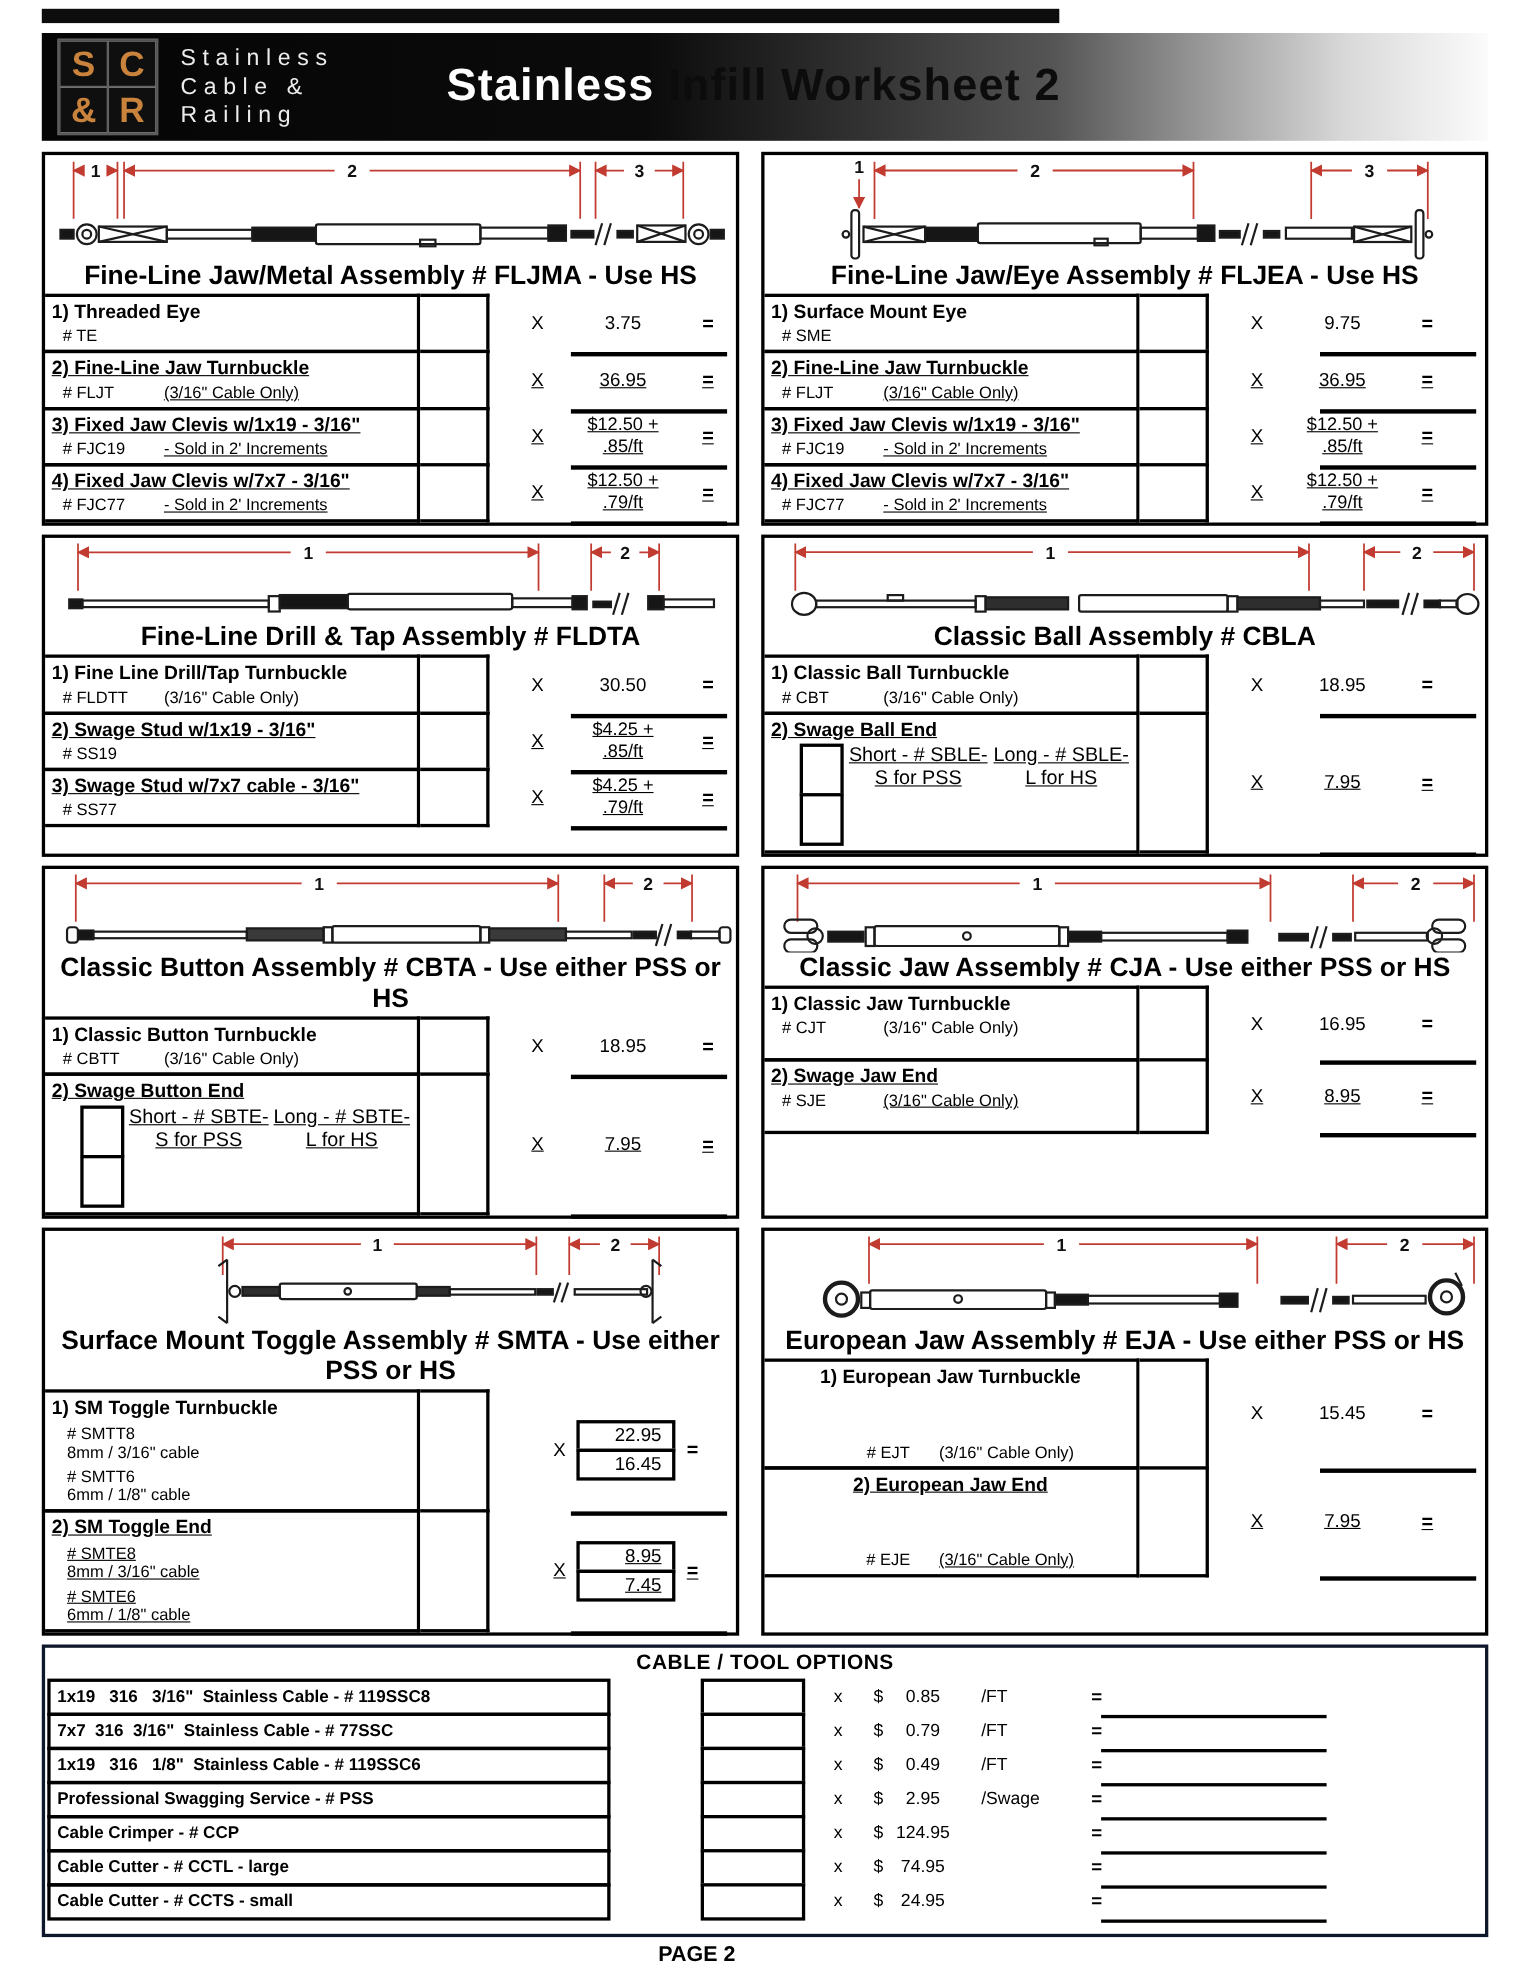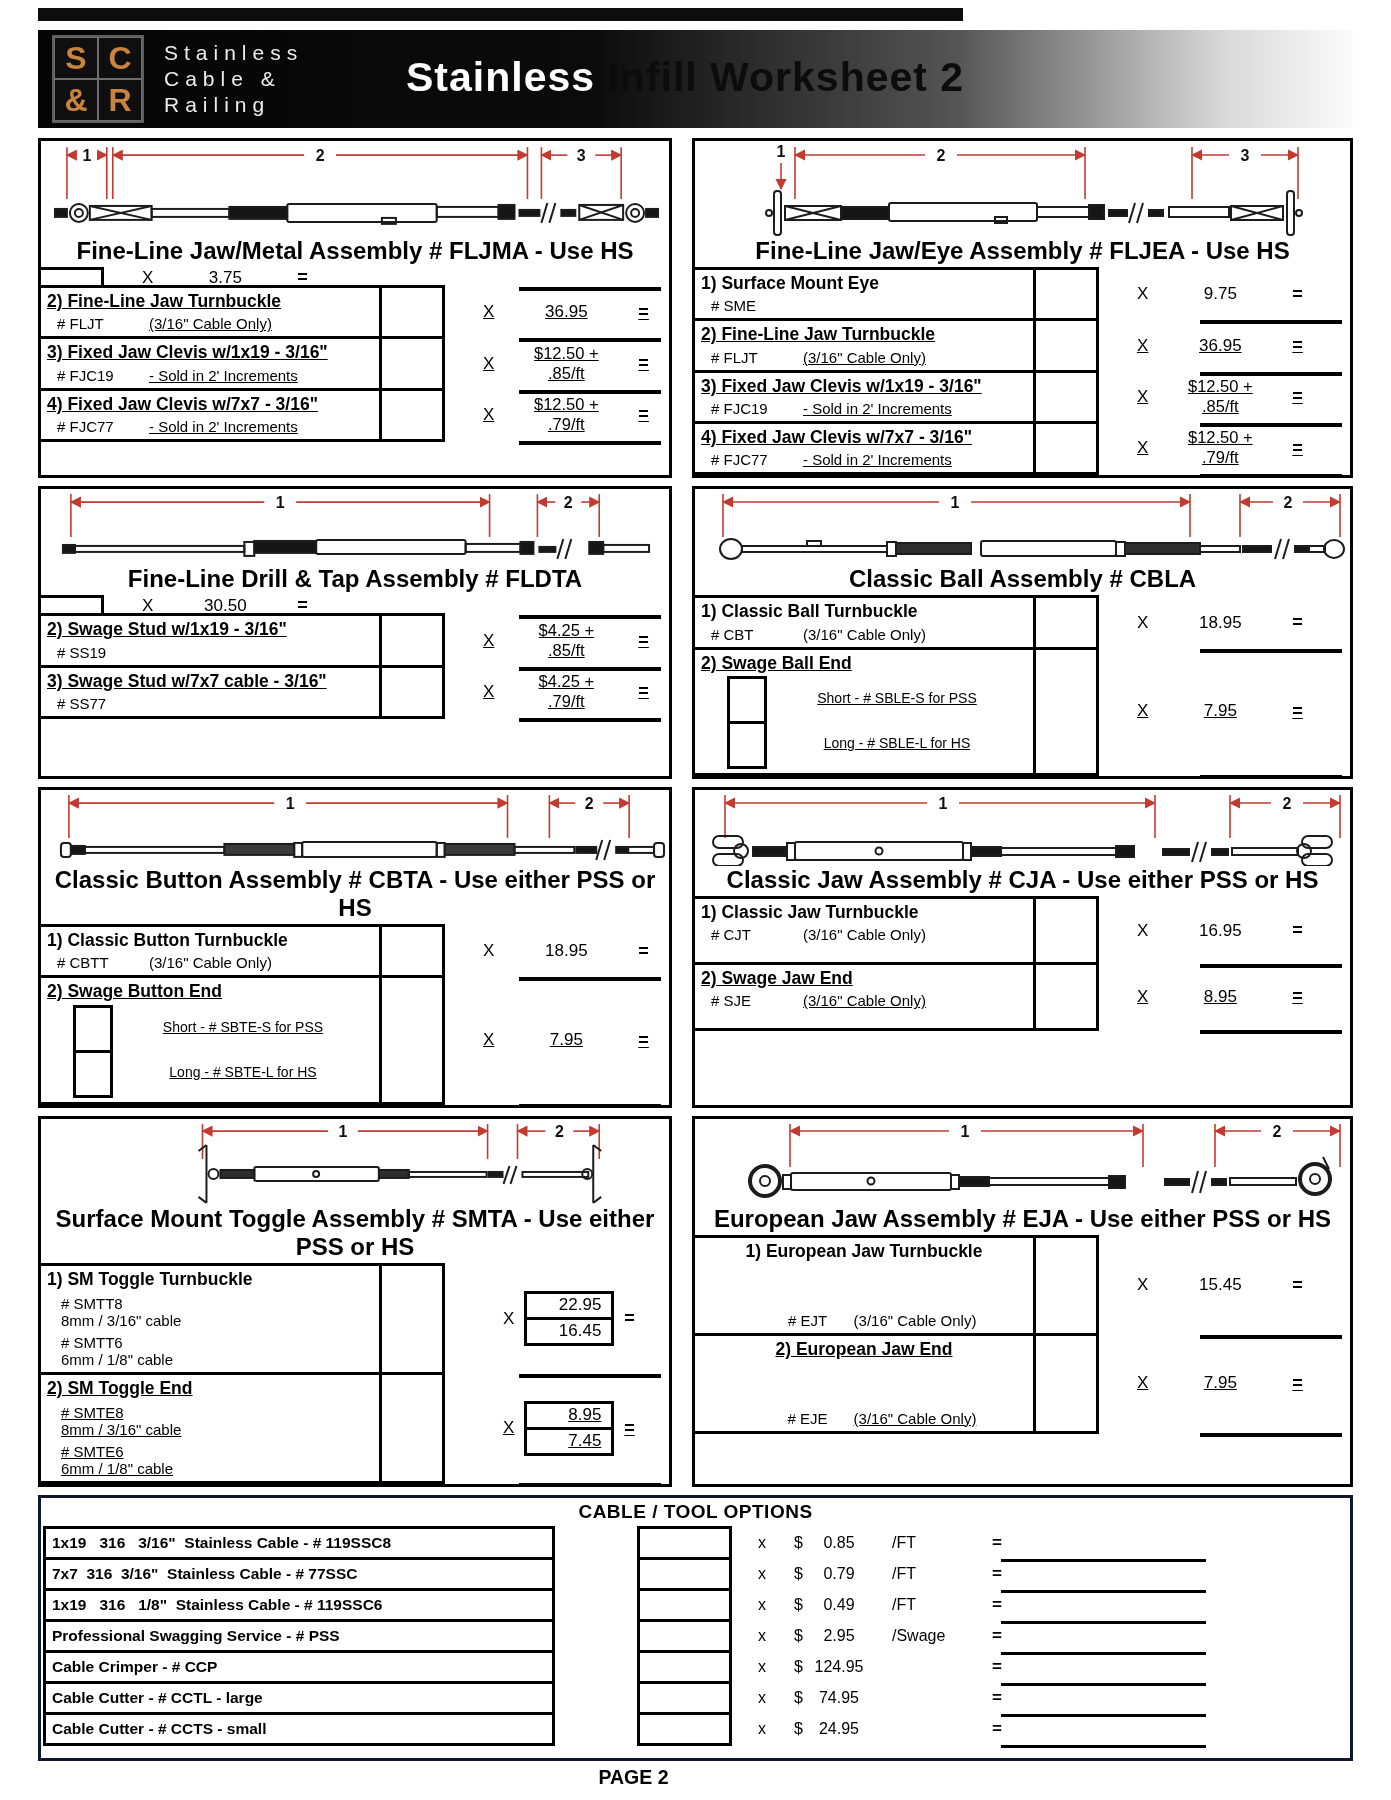--- a/index.html
+++ b/index.html
@@ -38,22 +38,22 @@
   .px{font-size:17px;}
   .pval{min-width:76px;text-align:center;font-size:17px;}
   .peq{font-size:18px;font-weight:700;}
   .stk{display:flex;flex-direction:column;align-items:center;line-height:1.2;font-size:16.5px;min-width:76px;}
   .tline{position:absolute;right:8px;bottom:-3px;width:142px;border-bottom:4px solid #000;}
   
   .optwrap{display:flex;margin-top:2px;}
   .chks{display:flex;flex-direction:column;margin-left:26px;}
   .chk{width:34px;height:42px;border:3px solid #000;background:#fff;}
   .chk + .chk{margin-top:-3px;}
-  .optlbls{flex:1;display:flex;flex-direction:column;justify-content:space-around;text-align:center;
-           font-size:14px;padding-bottom:4px;}
+  .optlbls{flex:1;display:flex;flex-direction:row;justify-content:space-around;text-align:center;
+           font-size:18px;padding-bottom:4px;}
   
   .partline{display:flex;font-size:15px;margin-top:5px;padding-left:14px;flex-direction:column;}
   .partline .pn{width:124px;}
   .pstack{display:flex;flex-direction:column;}
   .pboxv{border:3px solid #000;padding:1px 10px 2px;min-width:64px;text-align:right;font-size:17px;background:#fff;}
   .pboxv + .pboxv{margin-top:-3px;}
   .parea.boxed{gap:10px;padding-left:58px;}
   .lcell.tall{min-height:88px;display:flex;flex-direction:column;justify-content:space-between;text-align:center;}
   .lcell.med{min-height:56px;}
   
@@ -147,20 +147,24 @@
               <line x1="540" y1="79" x2="584" y2="64"></line>
             <circle cx="596" cy="72" r="9"></circle>
               <circle cx="596" cy="72" r="4"></circle>
             <rect x="607" y="68" width="12" height="8" fill="#161616"></rect>
           </g>
         </svg>
       </div>
       <div class="ptitle">Fine-Line Jaw/Metal Assembly # FLJMA - Use HS</div>
       <div class="rows">
         <div class="irow">
+          <div class="lcell">
+            <div class="iname">1) Threaded Eye</div>
+            <div class="ipart"><span class="pnum"># TE</span><span></span></div>
+          </div>
           <div class="ibox"></div>
           <div class="parea">
             <span class="px">X</span>
             <span class="pval">3.75</span>
             <span class="peq">=</span>
             <span class="tline"></span>
           </div>
         </div>
         <div class="irow">
           <div class="lcell">
@@ -341,20 +345,24 @@
             <line x1="524" y1="50" x2="518" y2="70"></line>
               <line x1="532" y1="50" x2="526" y2="70"></line>
             <rect x="550" y="53" width="14" height="12" fill="#161616"></rect>
             <rect x="564" y="56" width="46" height="7"></rect>
           </g>
         </svg>
       </div>
       <div class="ptitle">Fine-Line Drill &amp; Tap Assembly # FLDTA</div>
       <div class="rows">
         <div class="irow">
+          <div class="lcell">
+            <div class="iname">1) Fine Line Drill/Tap Turnbuckle</div>
+            <div class="ipart"><span class="pnum"># FLDTT</span><span>(3/16" Cable Only)</span></div>
+          </div>
           <div class="ibox"></div>
           <div class="parea">
             <span class="px">X</span>
             <span class="pval">30.50</span>
             <span class="peq">=</span>
             <span class="tline"></span>
           </div>
         </div>
         <div class="irow">
           <div class="lcell">

